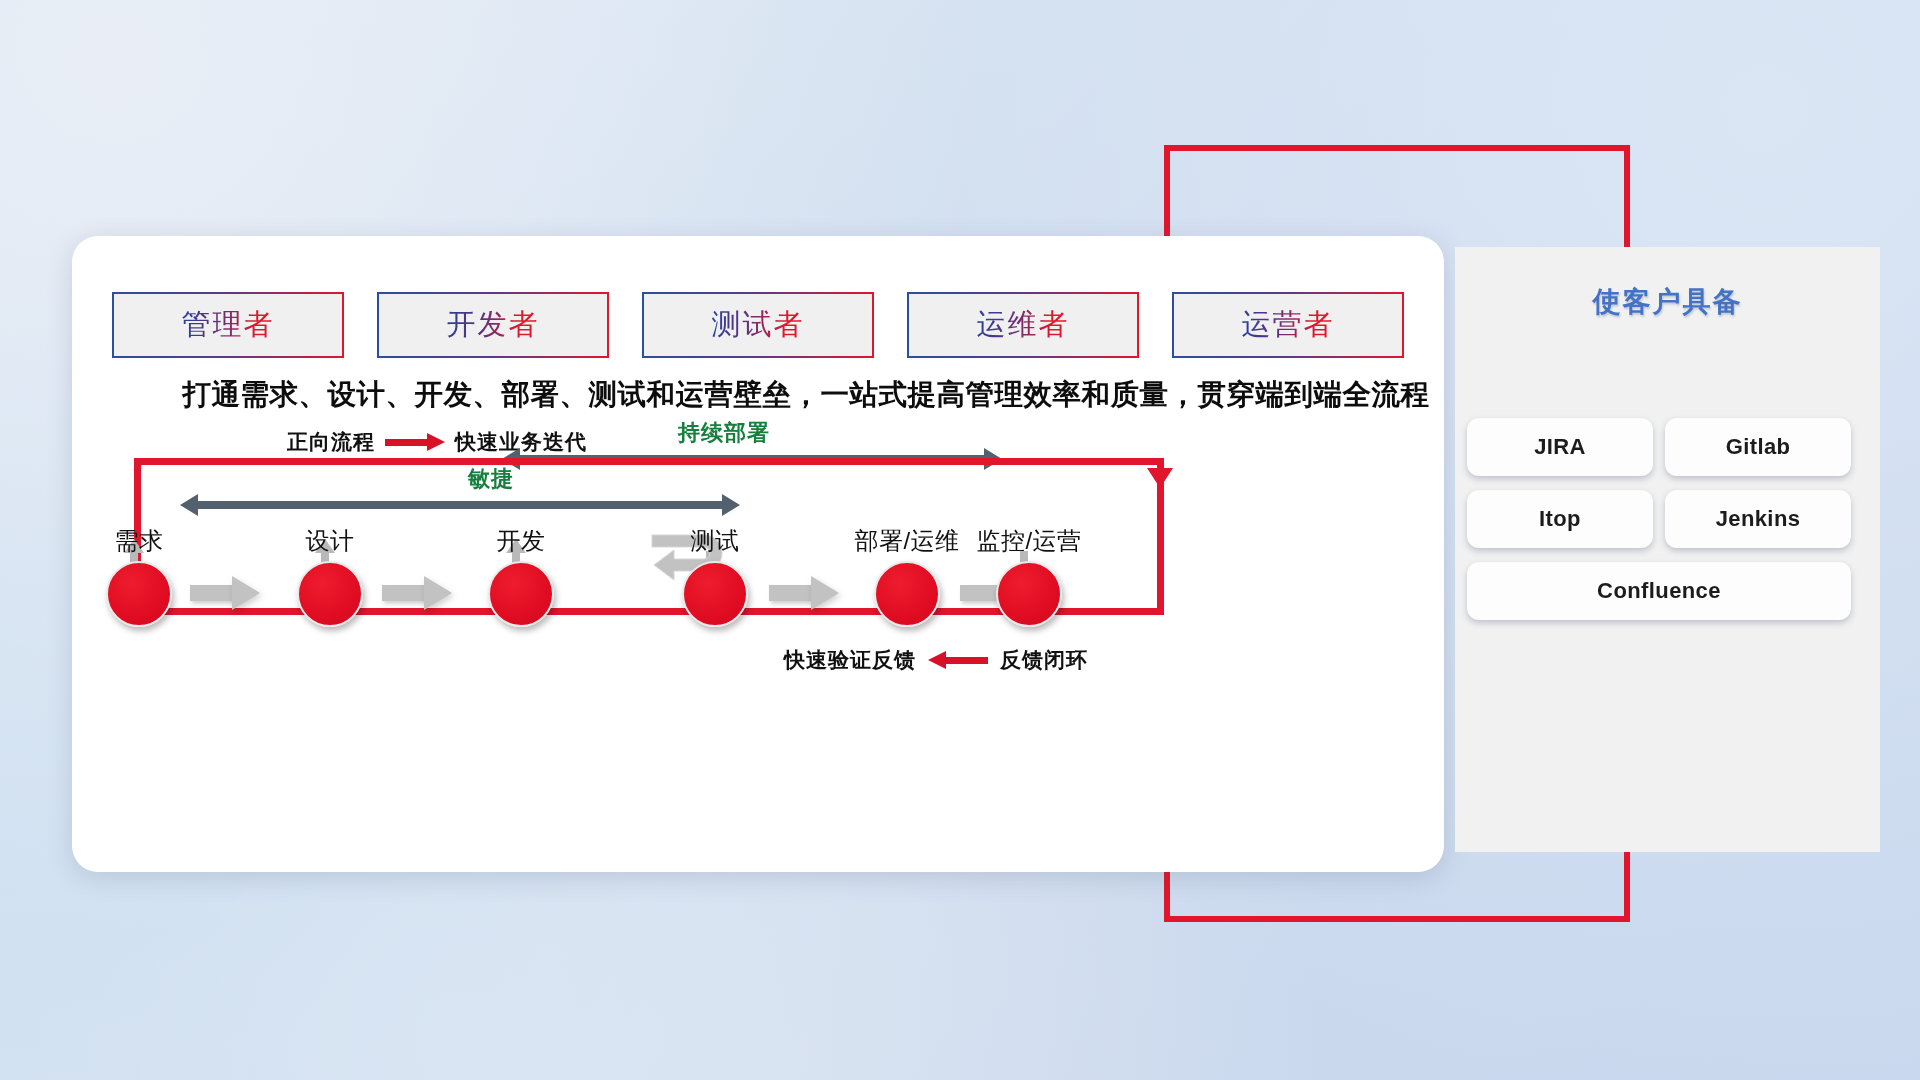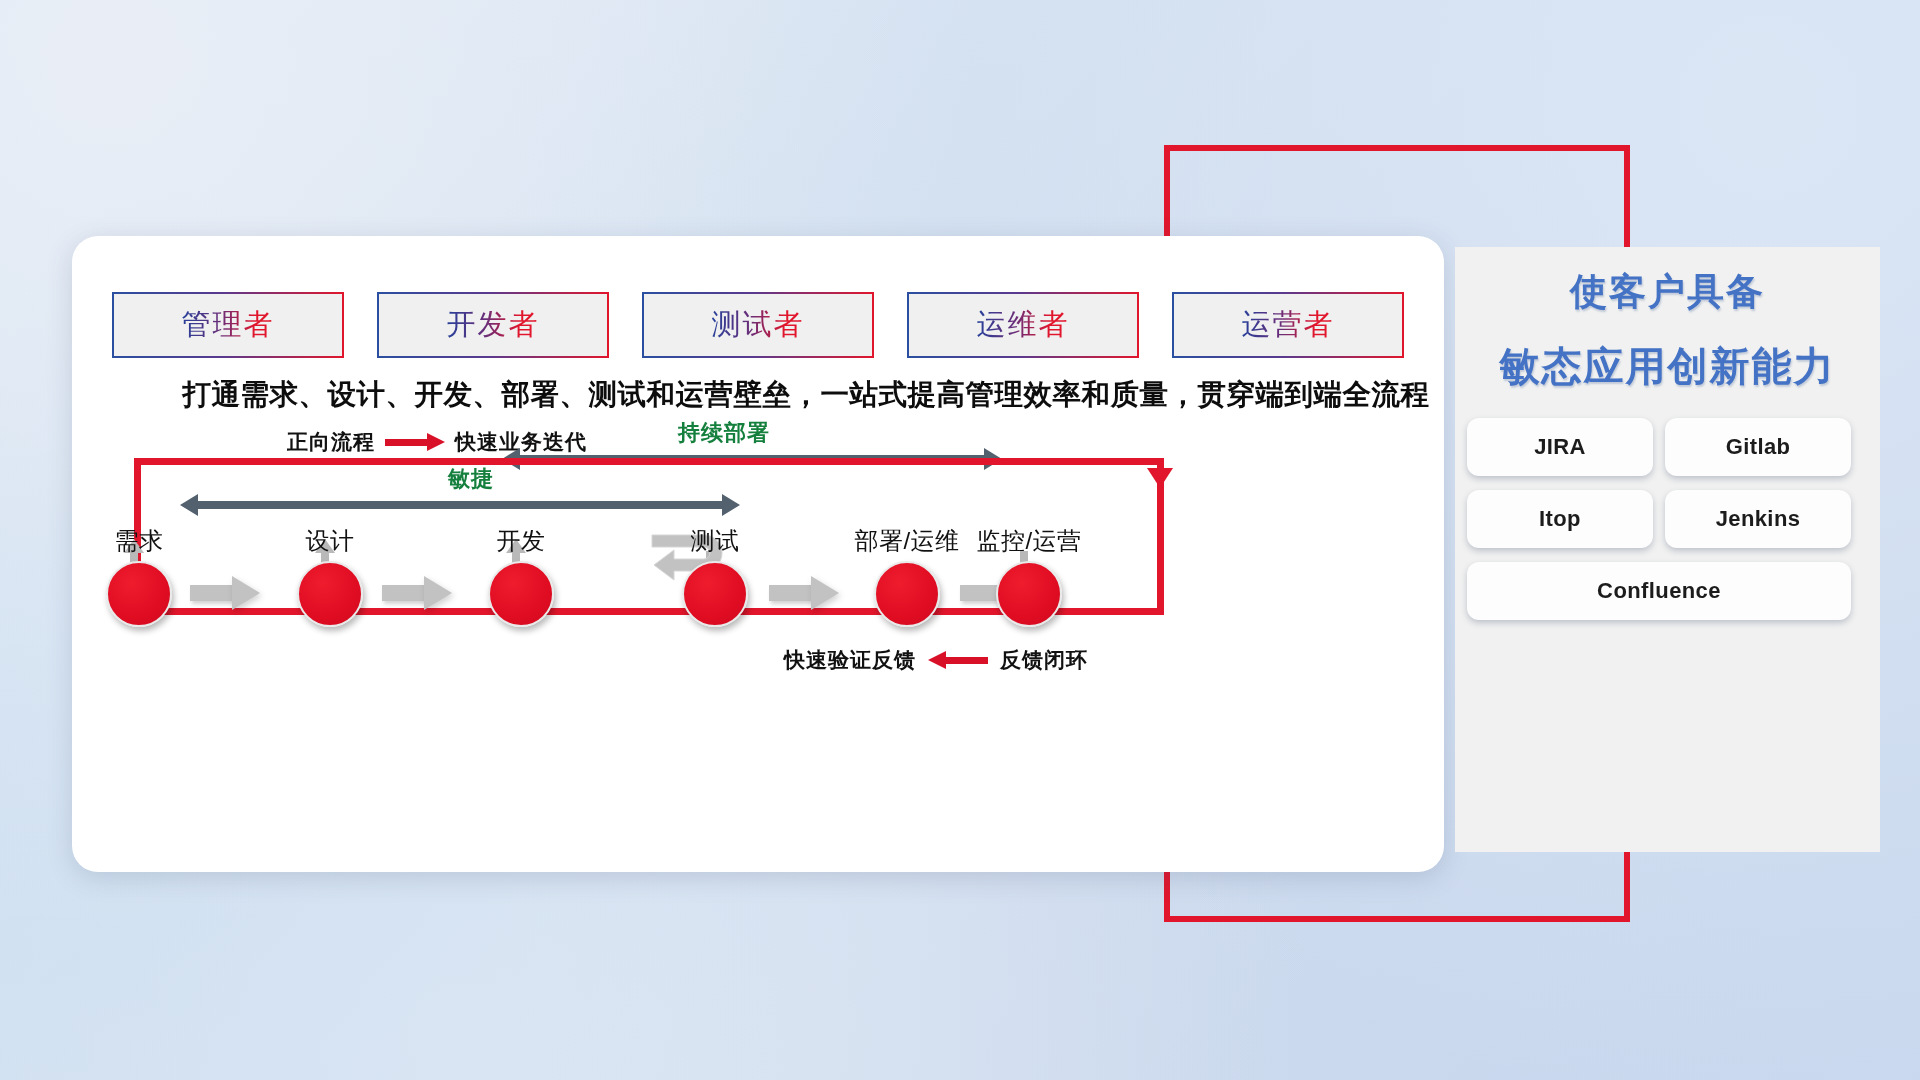--- a/index.html
+++ b/index.html
@@ -170,21 +170,21 @@
 
   
   #panel{
     position:absolute;left:1455px;top:247px;width:425px;height:605px;
     background:#f1f1f1;
   }
   .panel-title{
     text-align:center;color:#4472c4;font-weight:bold;letter-spacing:2px;
     text-shadow:1px 2px 2px rgba(70,100,150,.28);
   }
-  #panel-title-1{position:absolute;left:0;top:20px;width:425px;font-size:37px;}
+  #panel-title-1{position:absolute;left:0;top:36px;width:425px;font-size:28px;}
   #panel-title-2{position:absolute;left:0;top:92px;width:425px;font-size:40px;}
 
   #tools{
     position:absolute;left:12px;top:171px;width:401px;
     display:flex;flex-wrap:wrap;gap:14px 12px;
   }
   .tool-chip{
     height:58px;background:#fdfdfd;border-radius:12px;
     display:flex;align-items:center;justify-content:center;
     font-size:22px;font-weight:bold;color:#1c1c1c;
@@ -239,21 +239,21 @@
       <span class="h-r"></span>
   </div>
 
   <div id="rail-top"></div>
   <div id="rail-left"></div>
   <div id="rail-right"></div>
   <div id="rail-bottom"></div>
   <div id="rail-right-head"></div>
   <div id="rail-left-head"></div>
 
-  <div class="band-label" style="left:376px;top:228px;">敏捷</div>
+  <div class="band-label" style="left:396px;top:228px;">敏捷</div>
   <div class="slate-dbl" style="left:108px;top:258px;width:560px;">
     <span class="h-l"></span>
       <span class="shaft"></span>
       <span class="h-r"></span>
   </div>
 
   <div class="stem" style="left:58px;top:315px;height:62px;"></div>
   <div class="stem-head" style="left:52px;top:303px;"></div>
   <div class="stem" style="left:249px;top:315px;height:62px;"></div>
   <div class="stem-head" style="left:243px;top:303px;"></div>
@@ -321,21 +321,20 @@
       <span class="head"></span>
         <span class="shaft"></span>
     </span>
     <span class="legend-txt">反馈闭环</span>
   </div>
 
 </div>
 
 <div id="panel">
   <div class="panel-title" id="panel-title-1">使客户具备</div>
-  <div class="panel-title" id="panel-title-2">敏态应用创新能力</div>
 
   <div id="tools">
     <div class="tool-chip tool-half">JIRA</div>
     <div class="tool-chip tool-half">Gitlab</div>
     <div class="tool-chip tool-half">Itop</div>
     <div class="tool-chip tool-half">Jenkins</div>
     <div class="tool-chip tool-full">Confluence</div>
   </div>
 </div>
 

